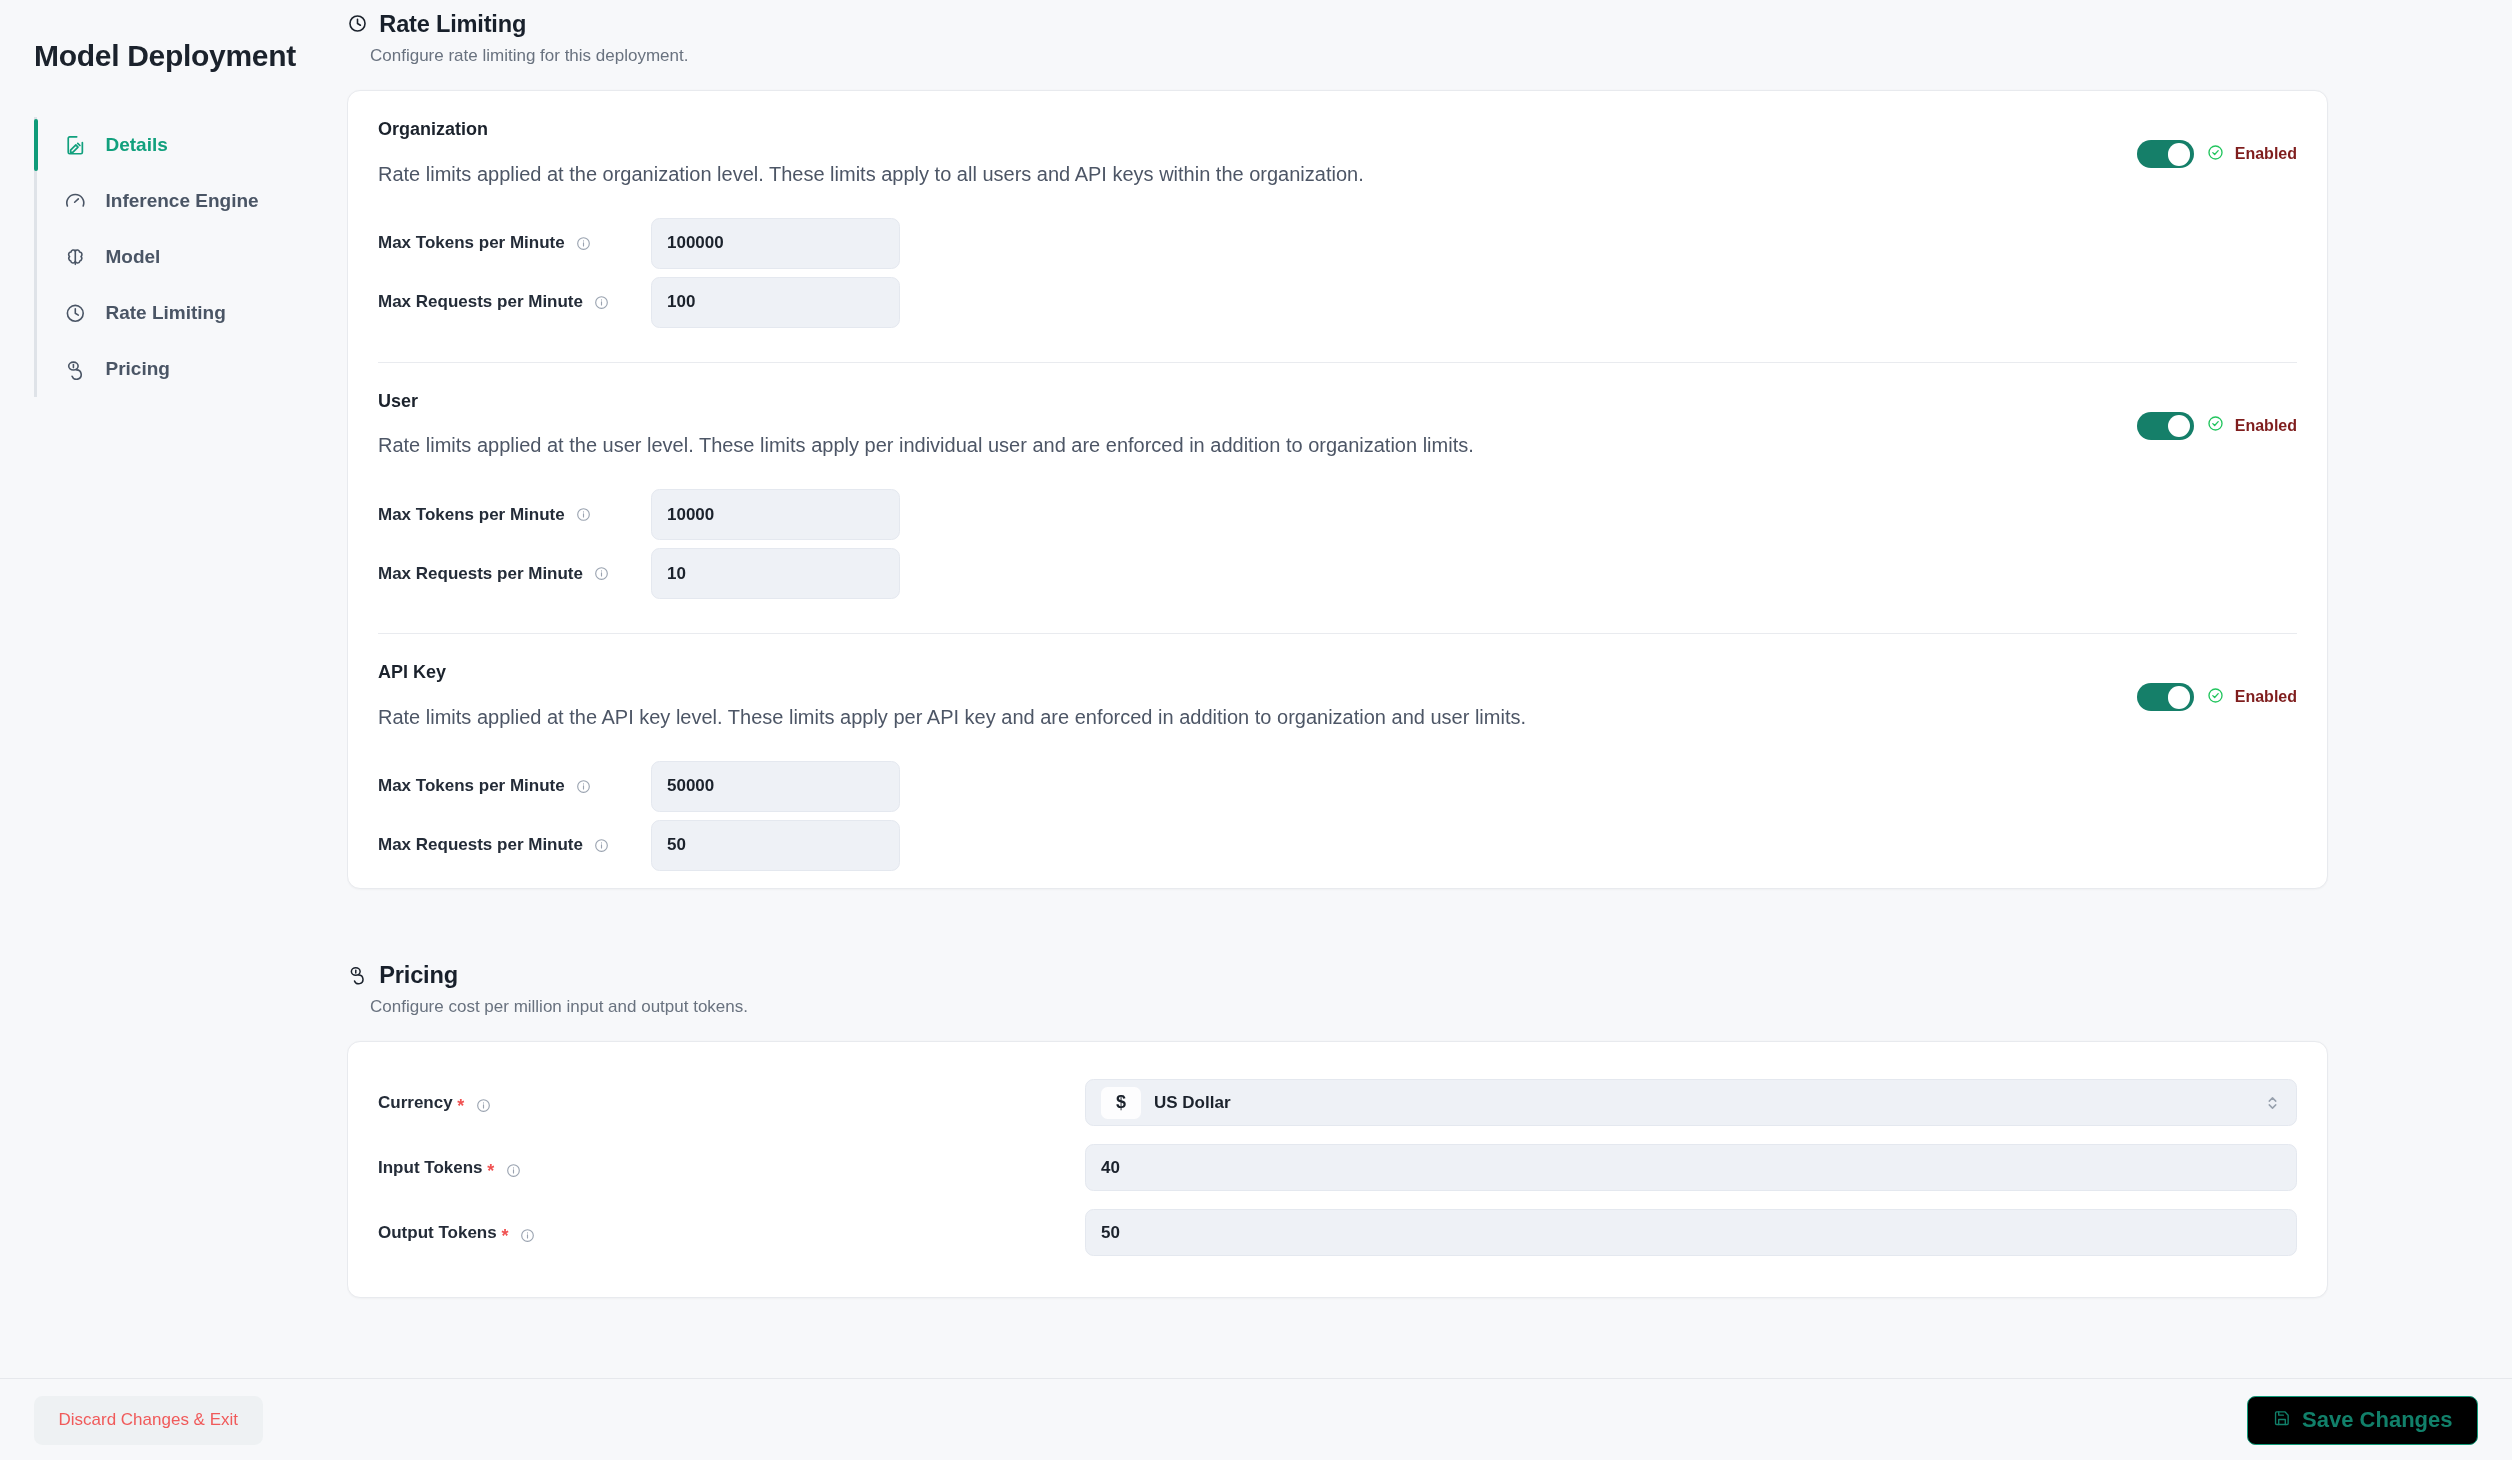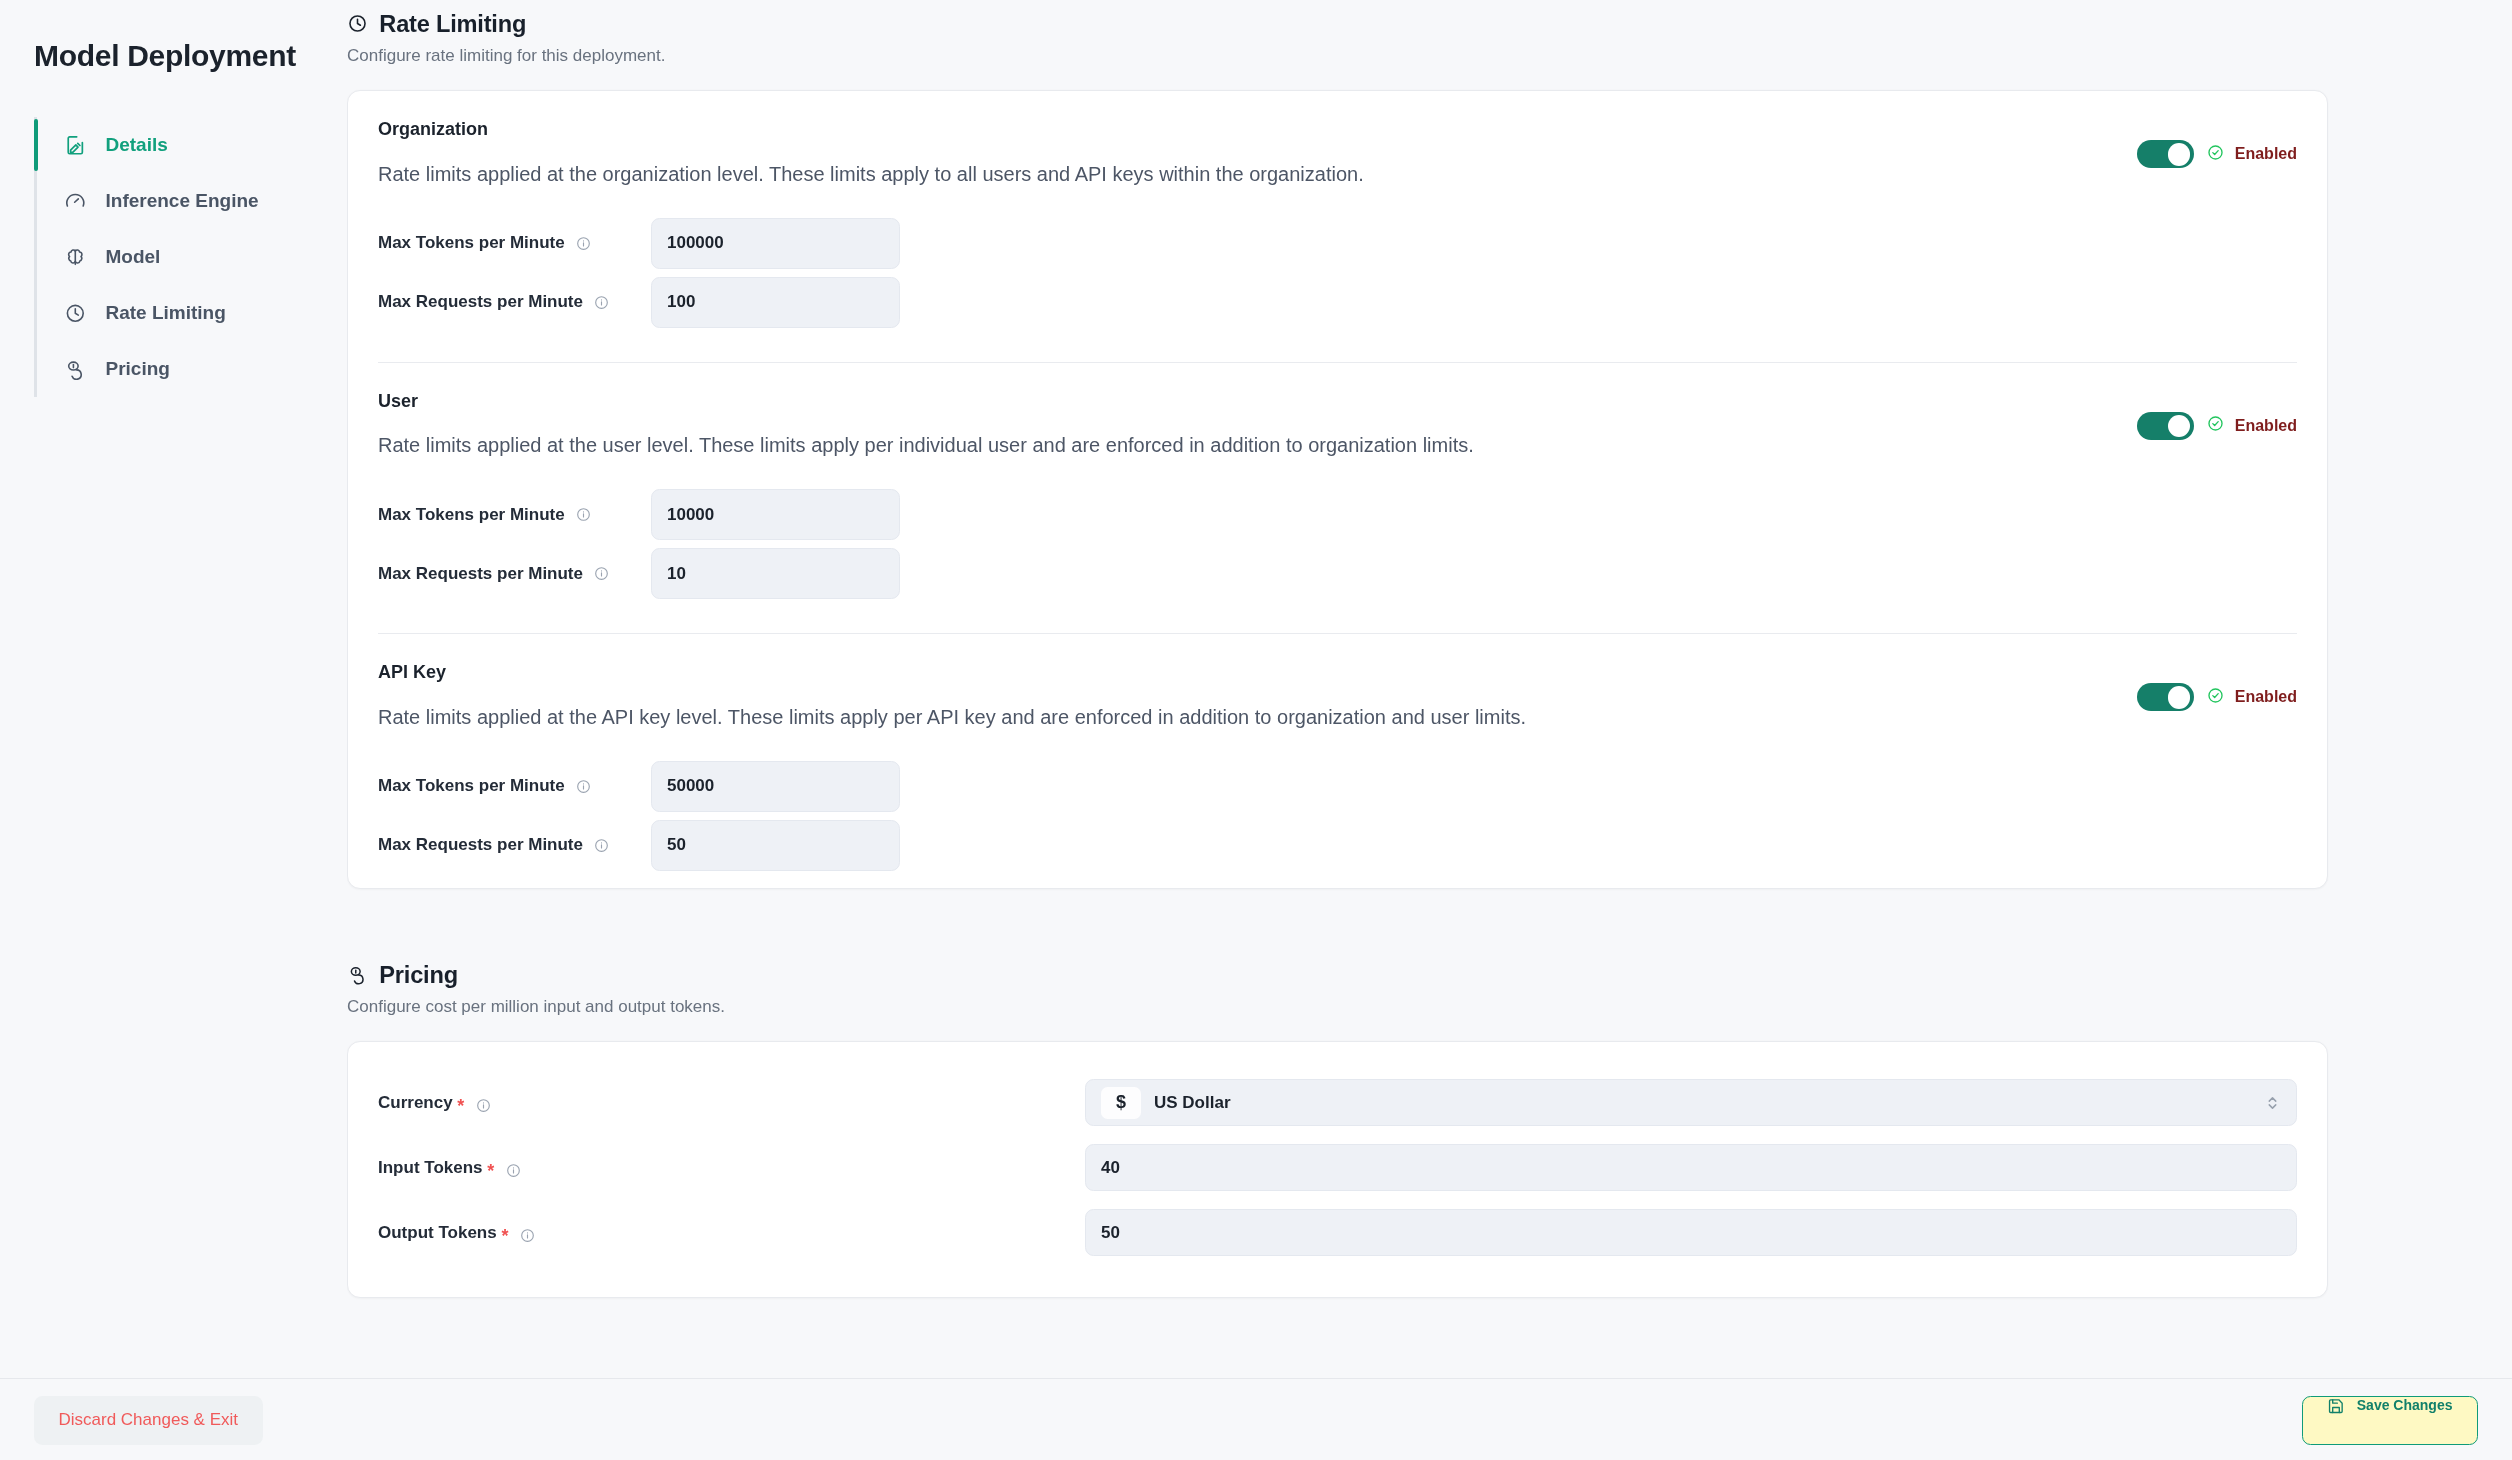--- a/index.html
+++ b/index.html
@@ -94,20 +94,21 @@
   .section-title {
     font-size: 23.6px;
     font-weight: bold;
     color: #18202b;
     letter-spacing: -0.2px;
   }
   .section-sub {
     font-size: 17px;
     color: #69727f;
     margin-top: 7.5px;
+    margin-left: 23px;
   }
 
   .card {
     margin-top: 24.5px;
     background: #ffffff;
     border: 0.9px solid #e8eaee;
     border-radius: 13px;
     box-shadow: 0 0.9px 1.9px rgba(16,24,40,0.03);
   }
 
@@ -275,30 +276,31 @@
     color: #f05a5a;
     border: none;
     border-radius: 8.5px;
     height: 49px;
     padding: 0 24.5px;
     font-size: 17px;
     font-family: "Liberation Sans", sans-serif;
     cursor: pointer;
   }
   .btn-save {
-    background: #fef9c3;
+    background: #000000;
     color: #11806a;
     border: 0.9px solid #0f9b79;
     border-radius: 8.5px;
     height: 49px;
     padding: 0 24.5px;
-    font-size: 14px;
+    font-size: 22px;
     font-weight: bold;
     font-family: "Liberation Sans", sans-serif;
     display: flex;
+    align-items: center;
     gap: 11.3px;
     cursor: pointer;
   }
 </style>
 </head>
 <body>
 
 <div class="app">
 
   <aside class="sidebar">

